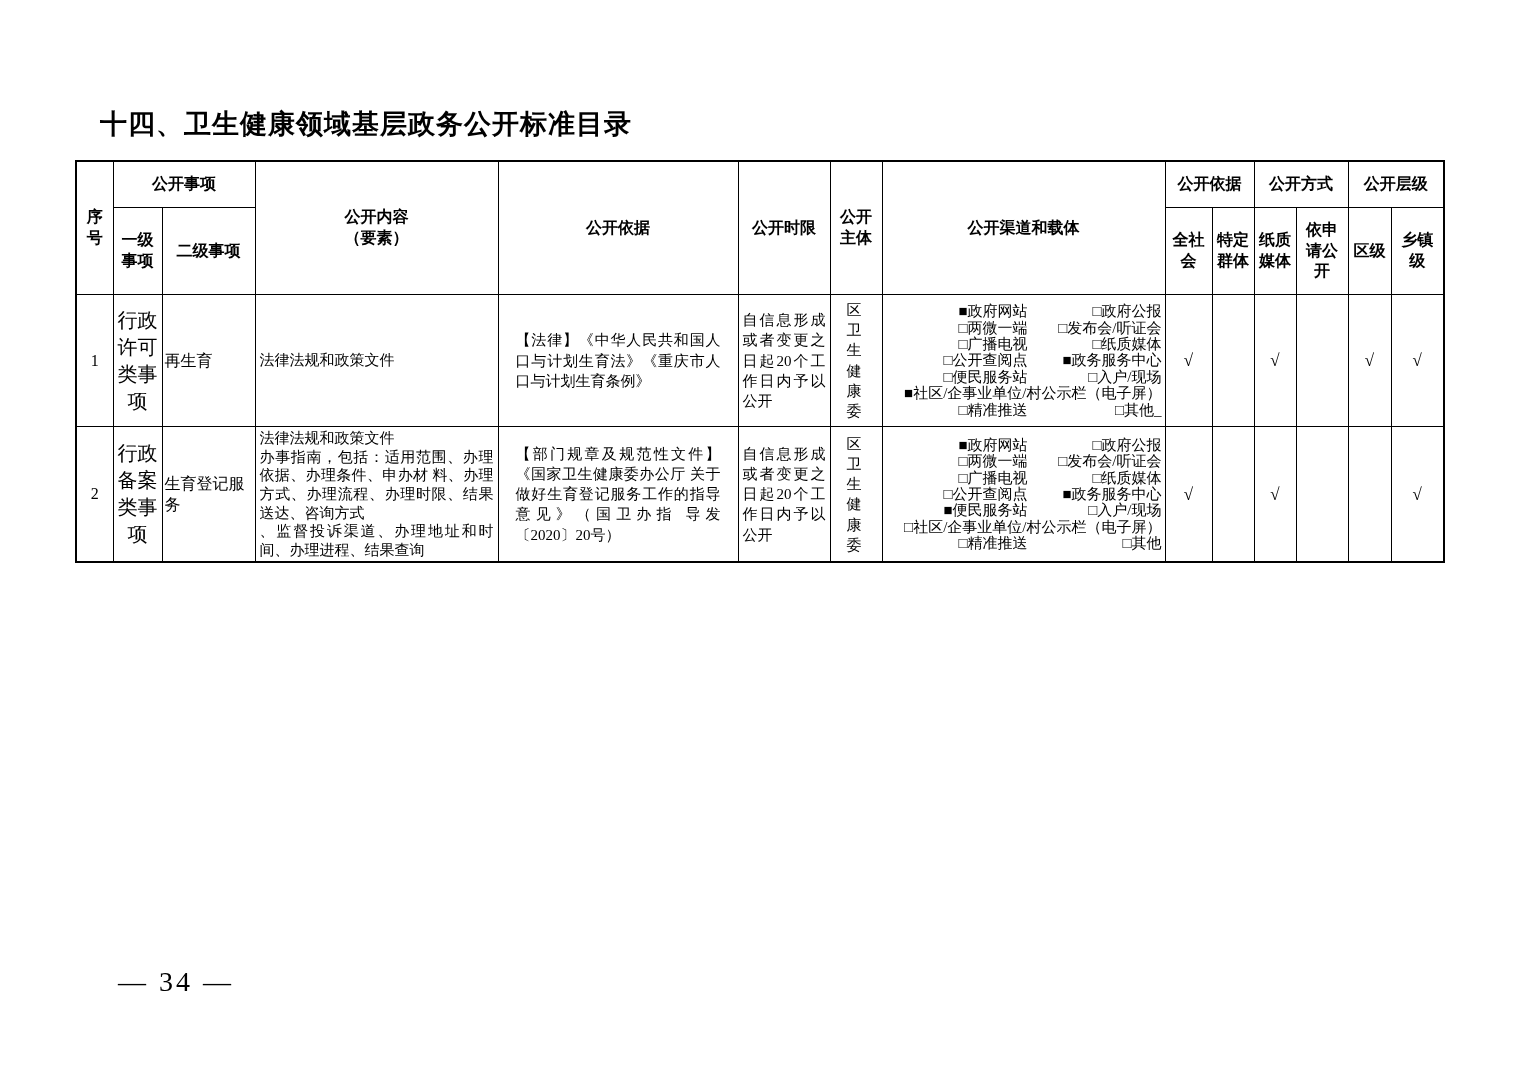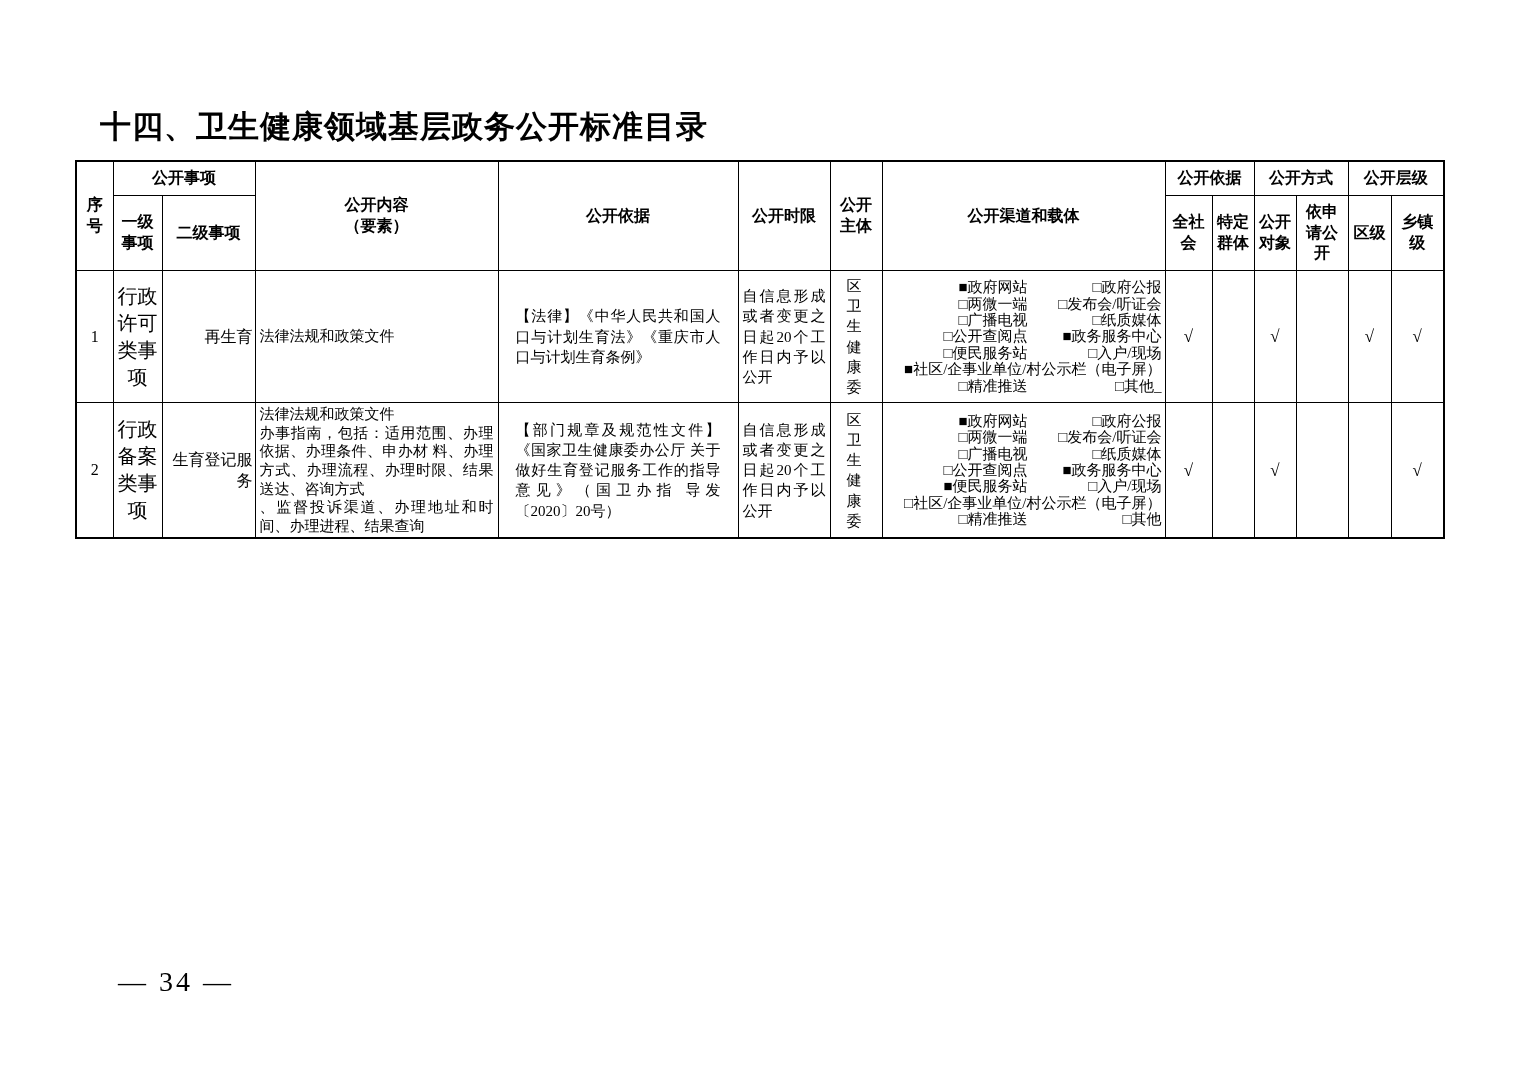--- a/index.html
+++ b/index.html
@@ -8,21 +8,21 @@
     width: 1520px; height: 1074px;
     position: relative;
     font-family: "Liberation Serif", "DejaVu Serif", serif;
     color: #000;
   }
   .doc-title {
     position: absolute;
     left: 100px; top: 106px;
     font-family: "DejaVu Sans", "Liberation Sans", sans-serif;
     font-weight: bold;
-    font-size: 31px;
+    font-size: 27px;
     letter-spacing: 1px;
     white-space: nowrap;
   }
   table.std-table {
     position: absolute;
     left: 75px; top: 160px;
     width: 1368px;
     border-collapse: collapse;
     table-layout: fixed;
     border: 2px solid #000;
@@ -30,36 +30,36 @@
   .std-table th, .std-table td {
     border: 1px solid #000;
     vertical-align: middle;
     overflow: hidden;
   }
   .std-table th {
     font-family: "DejaVu Sans", "Liberation Sans", sans-serif;
     font-weight: bold;
     font-size: 16px;
     text-align: center;
-    padding: 6px 2px;
+    padding: 12px 2px;
     line-height: 1.3;
   }
   .hrow-top th { height: 31px; }
   .hrow-sub th { height: 47px; }
   .prewrap { white-space: pre-line; }
   .std-table td {
     font-size: 15px;
     line-height: 1.25;
     text-align: right;
   }
   tr.datarow-1 td { height: 132px; }
   tr.datarow-2 td { height: 131px; }
   td.c-seq { text-align: center; font-size: 16px; }
   td.c-l1 { text-align: center; font-size: 20px; padding: 0 2px; line-height: 1.35; }
-  td.c-l2 { text-align: right; font-size: 16px; padding: 0 2px; line-height: 1.35; }
+  td.c-l2 { text-align: left; font-size: 16px; padding: 0 2px; line-height: 1.35; }
   td.c-content { padding: 2px 4px; text-align: justify; text-justify: inter-ideograph; line-height: 1.24; }
   td.c-basis { padding: 2px 17px; text-align: justify; text-justify: inter-ideograph; line-height: 1.35; }
   td.c-time { padding: 2px 4px; text-align: justify; text-justify: inter-ideograph; line-height: 1.35; margin-top: 36px; }
   td.c-subject { text-align: left; padding: 0 16px; line-height: 1.35; }
   td.c-chan { padding: 3px 3px 3px 5px; font-size: 15px; }
   .chline { display: flex; line-height: 16.4px; white-space: nowrap; }
   .chl { flex: 0 0 140px; width: 140px; }
   .chl.wide { flex: 1 1 auto; width: auto; }
   .chr { flex: 1 1 auto; }
   td.c-mark { text-align: center; font-size: 17px; }
@@ -105,21 +105,21 @@
       <th rowspan="2">公开渠道和载体</th>
       <th colspan="2">公开依据</th>
       <th colspan="2">公开方式</th>
       <th colspan="2">公开层级</th>
     </tr>
     <tr class="hrow-sub">
       <th>一级事项</th>
       <th>二级事项</th>
       <th>全社会</th>
       <th>特定群体</th>
-      <th>公开对象</th>
+      <th>纸质媒体</th>
       <th>依申请公开</th>
       <th>区级</th>
       <th>乡镇级</th>
     </tr>
   </thead>
   <tbody>
     <tr class="datarow-1">
       <td class="c-seq">1</td>
       <td class="c-l1">行政许可类事项</td>
       <td class="c-l2">再生育</td>

